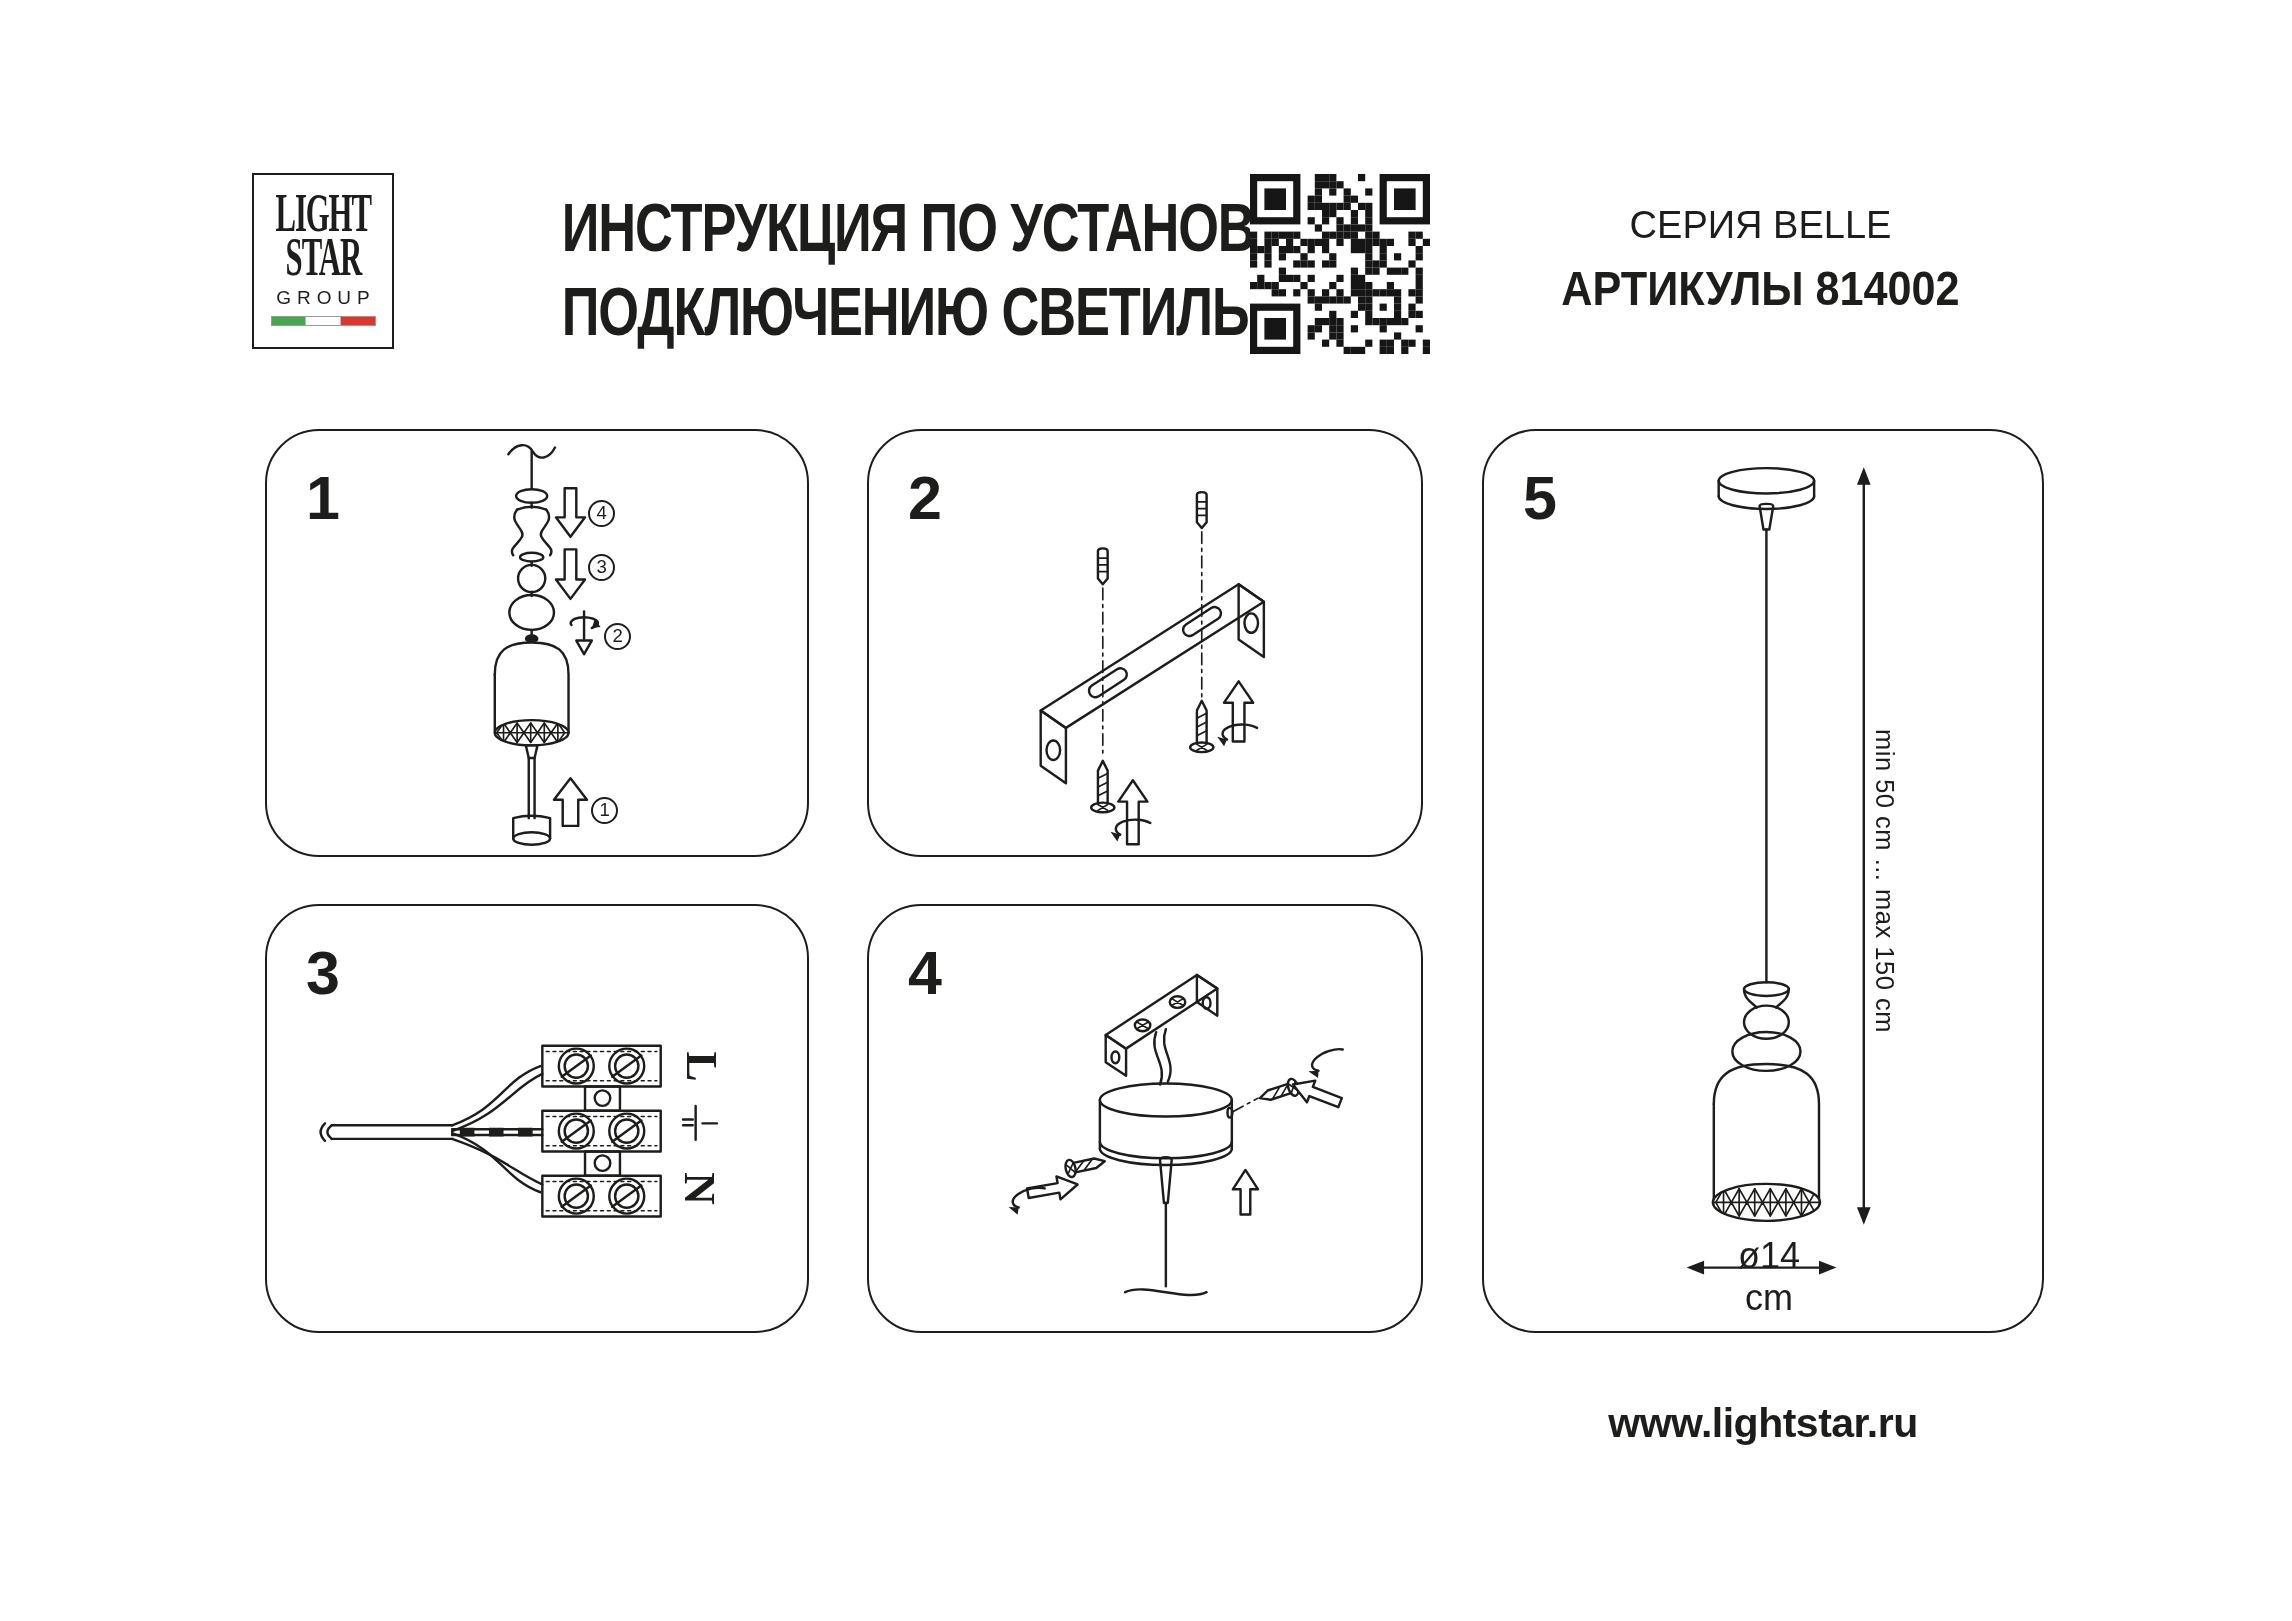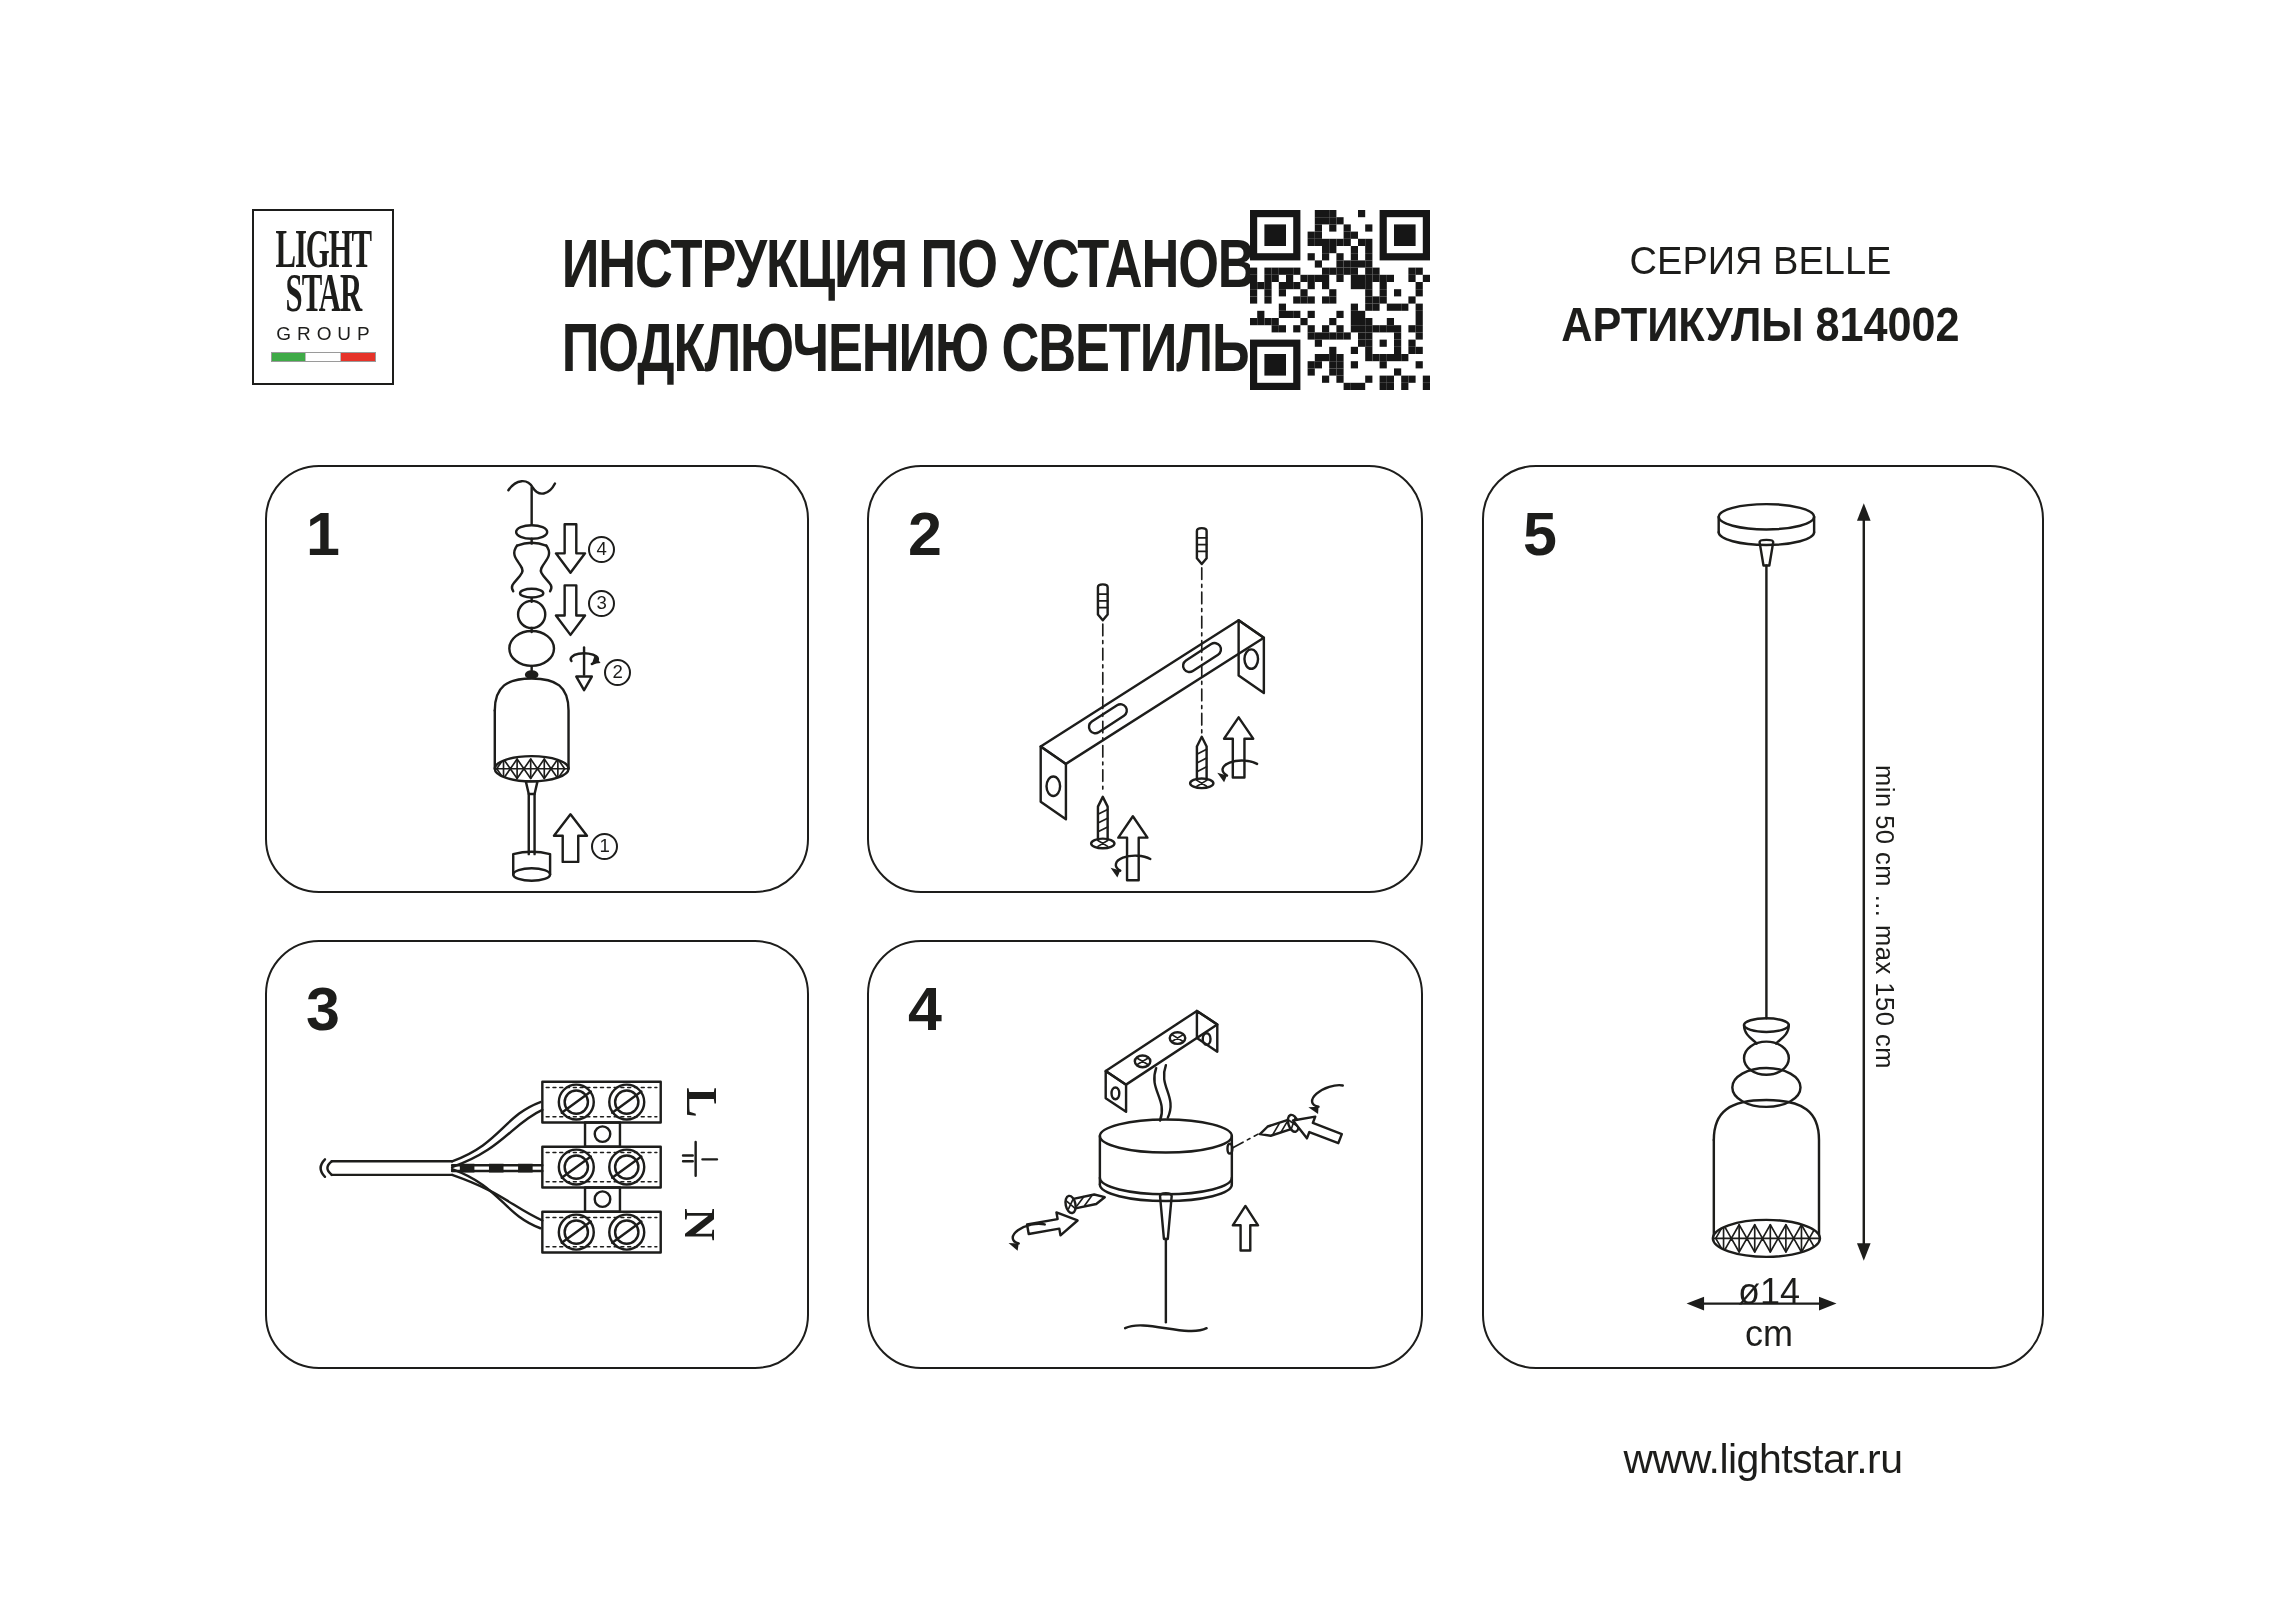--- a/index.html
+++ b/index.html
@@ -1,18 +1,18 @@
 <!DOCTYPE html>
 <html><head>
 <meta charset="utf-8">
 <style>
   html,body{margin:0;padding:0;background:#fff;}
   .page{position:relative;width:2293px;height:1621px;background:#ffffff;
         font-family:"Liberation Sans",sans-serif;color:#1d1d1b;overflow:hidden;}
-  .abs{position:absolute;margin-top:36px;}
+  .abs{position:absolute;}
 
   
   .logo-box{left:252px;top:173px;width:142px;height:176px;border:2.5px solid #1d1d1b;
             box-sizing:border-box;display:flex;flex-direction:column;align-items:center;}
   .logo-word{font-family:"Liberation Serif",serif;font-weight:700;font-size:55px;line-height:44px;
              letter-spacing:-2px;transform:scaleX(.56);transform-origin:50% 50%;white-space:nowrap;}
   .logo-word.first{margin-top:15.7px;}
   .logo-group{font-family:"Liberation Sans",sans-serif;font-size:19px;letter-spacing:5.9px;
               margin-top:8.8px;margin-left:5.9px;white-space:nowrap;}
   .logo-flag{width:105px;height:9.8px;margin-top:6.9px;border:1px solid #9a9a9a;box-sizing:border-box;
@@ -54,21 +54,21 @@
 
   .rot90{position:absolute;display:flex;align-items:center;justify-content:center;
          transform:rotate(90deg);font-family:"Liberation Serif",serif;font-weight:700;font-size:45px;}
   .lblL{left:412px;top:137px;width:47px;height:47px;}
   .lblN{left:410px;top:259px;width:47px;height:47px;}
 
   .vtext{position:absolute;left:386px;top:298px;height:284px;writing-mode:vertical-rl;
          font-size:25.5px;letter-spacing:0.5px;white-space:nowrap;}
   .diam{position:absolute;left:231px;top:804px;width:108px;text-align:center;font-size:36px;}
 
-  .footer{left:1482px;top:1400px;width:562px;text-align:center;font-size:41px;font-weight:400;
+  .footer{left:1482px;top:1400px;width:562px;text-align:center;font-size:41px;font-weight:700;
           letter-spacing:-0.5px;}
 </style>
 </head>
 <body>
 
 <div class="page">
 
   <div class="abs logo-box">
     <div class="logo-word first">LIGHT</div>
     <div class="logo-word">STAR</div>

